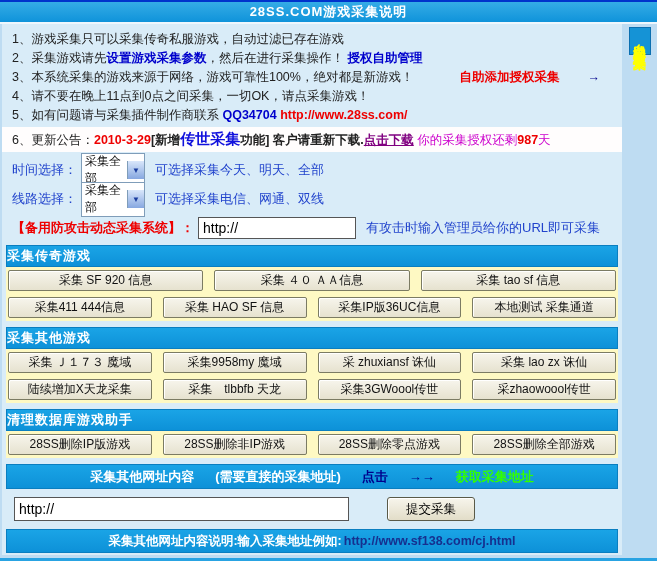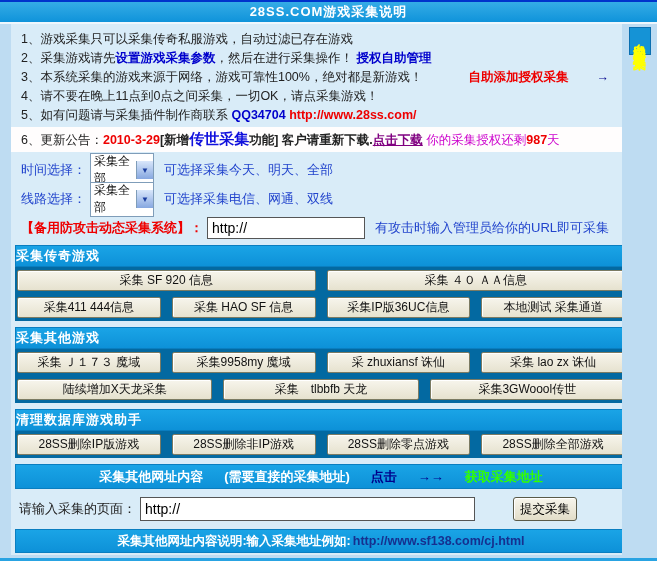--- a/index.html
+++ b/index.html
@@ -4,21 +4,21 @@
 <style>
   * { margin:0; padding:0; box-sizing:border-box; }
   body { font-family:"Liberation Sans","DejaVu Sans",sans-serif; background:#ffffff; }
   .page{ width:657px; height:561px; position:relative; background:#bedcf2;
          border-top:2px solid #0033cc; border-bottom:3px solid #29a3e2; overflow:hidden; }
   .titlebar{ height:22px; background:linear-gradient(#35ace6,#0f93da);
              display:flex; align-items:center; justify-content:center;
              color:#ffffff; font-weight:bold; font-size:13px; letter-spacing:1px;
              border-bottom:2px solid #eef7fd; }
   .body-row{ position:relative; width:657px; height:531px; }
-  .content{ position:absolute; left:11px; top:0; width:620px; height:531px;
+  .content{ position:absolute; left:2px; top:0; width:620px; height:531px;
             background:#d9ecf8; padding:6px 0 0 0; font-size:12.5px; color:#222; }
   .rail{ position:absolute; left:622px; top:0; width:35px; height:531px; background:#bedcf2; }
   .vtab{ position:absolute; left:7px; top:3px; width:22px; padding:5px 2px;
          background:#1593d6; border:1px solid #0b6fb0; color:#ffff00; font-weight:bold;
          font-size:13px; writing-mode:vertical-rl; text-orientation:upright;
          letter-spacing:2px; text-align:center; cursor:pointer; text-decoration:none; display:block; }
   .iline{ line-height:19px; padding-left:10px; white-space:nowrap; }
   .iline6{ background:#fffdfd; padding:3px 12px 3px 10px; margin-top:2px; line-height:17px; }
   .blue-link{ color:#0000cc; font-weight:bold; text-decoration:none; }
   .red-bold{ color:#ee0000; font-weight:bold; }
@@ -36,35 +36,35 @@
   .select .val{ flex:1; font-size:12px; color:#111; padding-left:3px; }
   .select .arr{ width:17px; height:18px; background:linear-gradient(#d9e7fb,#86a7e0);
                 border-left:1px solid #7f9db9; color:#1a3d9e; font-size:8px;
                 display:flex; align-items:center; justify-content:center; }
   .text-input{ height:22px; border:1px solid #555; background:#fff; font-size:14px;
                font-family:"Liberation Sans",sans-serif; padding:0 4px; color:#000; }
   .backup-input{ width:158px; margin-left:4px; }
   .sec-bar{ margin:6px 4px 0 4px; height:22px; background:linear-gradient(#1aa4e6,#0d91d8);
             border:1px solid #0a7ec0; color:#ffffff; font-weight:bold; font-size:13px;
             display:flex; align-items:center; justify-content:flex-start; letter-spacing:1px; }
-  .btn-strip{ background:#0369a1; margin:0 4px; padding:3px 2px; display:flex; gap:11px; }
+  .btn-strip{ background:#fef9c3; margin:0 4px; padding:3px 2px; display:flex; gap:11px; }
   .btn3d{ flex:1; height:21px; background:linear-gradient(#f7f5ec,#e6e2cf);
           border:1px solid #7b7b63; box-shadow:inset 1px 1px 0 #ffffff; border-radius:2px;
           font-size:12px; color:#111; font-family:"Liberation Sans","DejaVu Sans",sans-serif;
           cursor:pointer; white-space:nowrap; }
   .other-bar{ margin:6px 4px 0 4px; height:25px; background:linear-gradient(#1aa4e6,#0d91d8);
               border:1px solid #0a7ec0; display:flex; align-items:center; justify-content:center;
               font-size:13px; font-weight:bold; color:#ffffff; gap:21px; }
   .other-bar .click{ color:#00008b; cursor:pointer; }
   .other-bar .arrows{ color:#00008b; }
   .other-bar .get-link{ color:#33ff00; cursor:pointer; }
   .submit-row{ display:flex; align-items:center; margin:8px 0 0 8px; }
   .submit-row .lbl{ font-size:13px; color:#222; }
   .page-input{ width:335px; height:24px; margin-left:4px; }
-  .submit-btn{ margin-left:38px; width:64px; height:24px; background:linear-gradient(#f7f5ec,#e2ddc8);
+  .submit-btn{ margin-left:38px; width:88px; height:24px; background:linear-gradient(#f7f5ec,#e2ddc8);
                border:1px solid #5a5a48; box-shadow:inset 1px 1px 0 #fff; border-radius:3px;
                font-size:12.5px; cursor:pointer; }
   .note-bar{ margin:8px 4px 0 4px; height:24px; background:linear-gradient(#1aa4e6,#0d91d8);
              border:1px solid #0a7ec0; display:flex; align-items:center; justify-content:center;
              font-size:12.5px; font-weight:bold; color:#ffffff; }
   .note-bar .url{ color:#16308f; margin-left:2px; }
 </style>
 </head>
 <body>
 
@@ -118,20 +118,21 @@
         <input class="text-input backup-input" value="http://" style="">
         <span class="hint">有攻击时输入管理员给你的URL即可采集</span>
       </div>
 
       <div class="sec-bar">
         <span>采集传奇游戏</span>
       </div>
       <div class="btn-strip">
         <button class="btn3d">采集 SF 920 信息</button>
         <button class="btn3d">采集 ４０ ＡＡ信息</button>
+        <button class="btn3d">采集  tao sf 信息</button>
       </div>
       <div class="btn-strip">
         <button class="btn3d">采集411 444信息</button>
         <button class="btn3d">采集 HAO SF 信息</button>
         <button class="btn3d">采集IP版36UC信息</button>
         <button class="btn3d">本地测试 采集通道</button>
       </div>
 
       <div class="sec-bar">
         <span>采集其他游戏</span>
@@ -139,20 +140,21 @@
       <div class="btn-strip">
         <button class="btn3d">采集 Ｊ１７３ 魔域</button>
         <button class="btn3d">采集9958my 魔域</button>
         <button class="btn3d">采 zhuxiansf 诛仙</button>
         <button class="btn3d">采集 lao zx 诛仙</button>
       </div>
       <div class="btn-strip">
         <button class="btn3d">陆续增加X天龙采集</button>
         <button class="btn3d">采集　tlbbfb 天龙</button>
         <button class="btn3d">采集3GWoool传世</button>
+        <button class="btn3d">采zhaowoool传世</button>
       </div>
 
       <div class="sec-bar">
         <span>清理数据库游戏助手</span>
       </div>
       <div class="btn-strip">
         <button class="btn3d">28SS删除IP版游戏</button>
         <button class="btn3d">28SS删除非IP游戏</button>
         <button class="btn3d">28SS删除零点游戏</button>
         <button class="btn3d">28SS删除全部游戏</button>
@@ -160,21 +162,20 @@
 
       <div class="other-bar">
         <span>采集其他网址内容</span>
         <span>(需要直接的采集地址)</span>
         <span class="click">点击</span>
         <span class="arrows">→→</span>
         <span class="get-link">获取采集地址</span>
       </div>
 
       <div class="submit-row">
-        <span class="lbl">请输入采集的页面：</span>
         <input class="text-input page-input" value="http://" style="">
         <button class="submit-btn">提交采集</button>
       </div>
 
       <div class="note-bar">
         <span>采集其他网址内容说明:输入采集地址例如:</span>
         <span class="url">http://www.sf138.com/cj.html</span>
       </div>
 
     </div>

